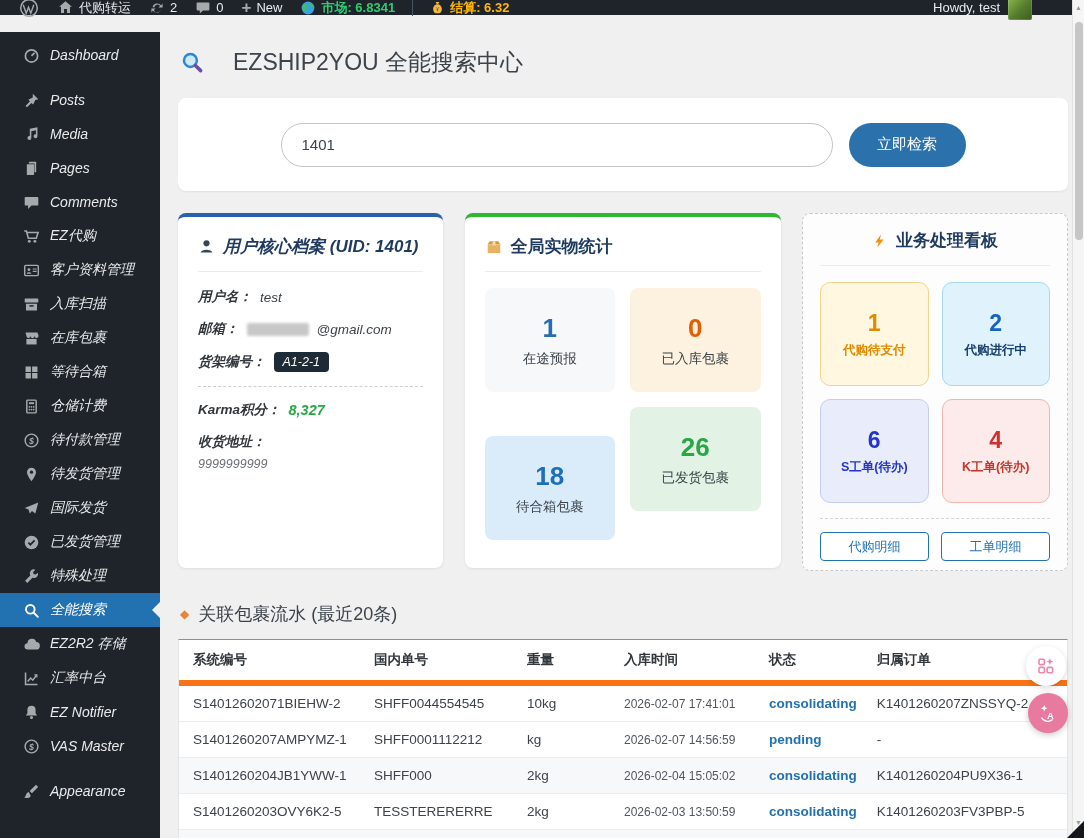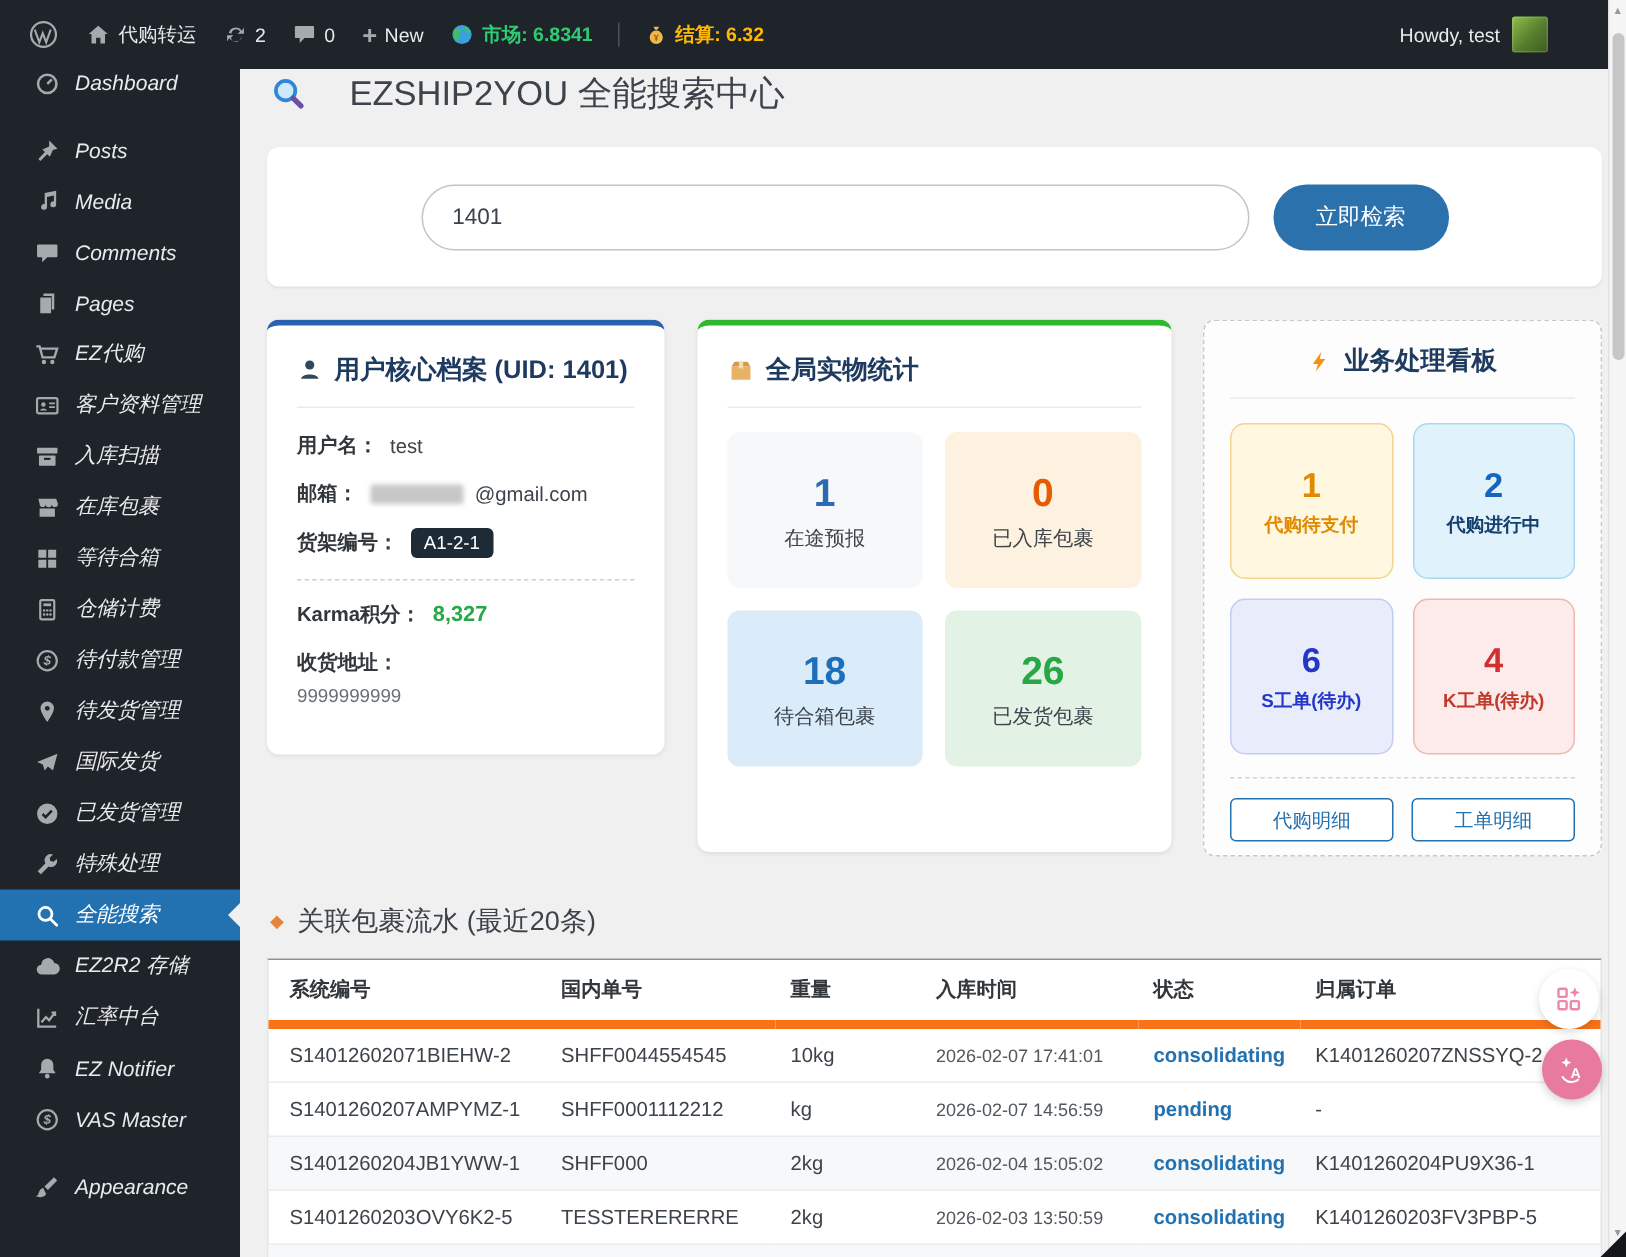--- a/index.html
+++ b/index.html
@@ -1,20 +1,20 @@
 <!DOCTYPE html>
 <html><head>
 <meta charset="utf-8">
 <style>
   * { box-sizing: border-box; margin: 0; padding: 0; }
   html,body { width:1084px; height:838px; overflow:hidden; }
   body { font-family:"Liberation Sans","DejaVu Sans",sans-serif; background:#f0f0f1; position:relative; color:#3c434a; }
 
   
-  .adminbar { position:absolute; top:0; left:0; width:1084px; height:46px; background:#1f242a; color:#e8eaec; display:flex; align-items:center; font-size:13px; z-index:40; padding:0 26px 0 10px; }
+  .adminbar { position:absolute; top:0; left:0; width:1084px; height:15px; background:#1f242a; color:#e8eaec; display:flex; align-items:center; font-size:13px; z-index:40; padding:0 26px 0 10px; }
   .ab-item { display:flex; align-items:center; gap:5px; padding:0 9px; height:32px; cursor:pointer; }
   .ab-item svg { display:block; }
   .ab-icon { color:#a7aaad; }
   .ab-green { color:#2ecc71; font-weight:bold; }
   .ab-yellow { color:#ffb900; font-weight:bold; }
   .ab-divider { width:1px; height:16px; background:#4a545e; margin:0 8px; }
   .ab-right { margin-left:auto; display:flex; align-items:center; gap:8px; padding-right:26px; }
   .avatar { width:24px; height:24px; border-radius:2px; background:linear-gradient(135deg,#8fbf4d 0%,#567d2e 55%,#3c5c1e 100%); box-shadow:inset 0 0 0 1px rgba(255,255,255,.15); }
   .plus-glyph { font-size:17px; font-weight:bold; color:#a7aaad; line-height:1; }
 
@@ -35,38 +35,38 @@
   .panel { background:#fff; border-radius:8px; box-shadow:0 1px 2px rgba(0,0,0,.07); }
 
   .search-card { height:93px; display:flex; align-items:center; justify-content:center; gap:16px; margin-bottom:22px; }
   .search-input { width:552px; height:44px; border:1px solid #c3c4c7; border-radius:22px; padding:0 20px; font-size:15px; color:#3c434a; outline:none; font-family:inherit; }
   .search-btn { width:117px; height:44px; border:none; border-radius:22px; background:#2b72ad; color:#fff; font-size:15px; cursor:pointer; font-family:inherit; }
 
   .cards-row { display:flex; justify-content:space-between; margin-bottom:31px; }
   .card { border-radius:8px; background:#fff; box-shadow:0 1px 3px rgba(0,0,0,.08); }
   .card-title { display:flex; align-items:center; gap:8px; font-size:17px; font-weight:bold; color:#1e3a5f; padding-bottom:13px; border-bottom:1px solid #ececec; margin-bottom:16px; }
 
-  .profile-card { width:265px; height:290px; border-top:4px solid #2862ae; padding:18px 20px; }
+  .profile-card { width:265px; height:355px; border-top:4px solid #2862ae; padding:18px 20px;font-style:italic; }
   .field { display:flex; align-items:center; gap:8px; font-size:13.5px; margin-bottom:14px; flex-wrap:wrap; }
   .field b { color:#32373c; }
   .redact { display:inline-block; height:13px; background:#c7c7c7; border-radius:2px; filter:blur(1.6px); vertical-align:middle; }
   .shelf-badge { background:#1d2b36; color:#fff; font-size:12.5px; padding:3px 9px; border-radius:4px; }
   .dashed { border:none; border-top:1px dashed #cfcfcf; margin:4px 0 14px; }
   .balance-val { color:#e8590c; font-weight:bold; font-size:17px; }
   .karma-val { color:#28a745; font-weight:bold; font-size:14.5px; }
   .addr-val { color:#6a6f74; font-size:12.5px; margin-top:-8px; }
 
   .stats-card { width:316px; height:355px; border-top:4px solid #2eb82e; padding:18px 20px; }
   .stats-grid { display:grid; grid-template-columns:1fr 1fr; gap:15px; }
   .stat-tile { border-radius:8px; height:104px; display:flex; flex-direction:column; align-items:center; justify-content:center; gap:6px; }
   .stat-tile .num { font-size:26px; font-weight:bold; }
   .stat-tile .lbl { font-size:13.5px; color:#3c434a; }
   .t0 { background:#f6f8fa; } .t0 .num { color:#2b6cb0; }
   .t1 { background:#fdf1df; } .t1 .num { color:#e65c00; }
-  .t2 { background:#daecfa; } .t2 .num { color:#1e6fbb; }
+  .t2 { background:#daecfa;margin-top:29px; } .t2 .num { color:#1e6fbb; }
   .t3 { background:#e2f3e5; } .t3 .num { color:#28a745; }
 
   .board-card { width:266px; height:358px; background:#fdfdfd; border:1px dashed #c9c9c9; border-radius:8px; box-shadow:none; padding:15px 17px; }
   .board-title { justify-content:center; border-bottom:1px solid #ececec; }
   .board-grid { display:grid; grid-template-columns:1fr 1fr; gap:13px; }
   .board-tile { border-radius:10px; height:104px; border:1px solid; display:flex; flex-direction:column; align-items:center; justify-content:center; gap:5px; }
   .board-tile .num { font-size:23px; font-weight:bold; }
   .board-tile .lbl { font-size:12.5px; font-weight:bold; }
   .b0 { background:#fff7e0; border-color:#f3d48c; } .b0 .num,.b0 .lbl { color:#e08a00; }
   .b1 { background:#e0f3fc; border-color:#a9d9f1; } .b1 .num { color:#1565c0; } .b1 .lbl { color:#173f6e; }
@@ -179,33 +179,33 @@
       <span class="mi">
           <svg width="17" height="17" viewBox="0 0 20 20">
             <path fill="currentColor" d="M8 3.2l9-1.8V12a2.3 2.3 0 11-1.8-2.2V5L9.8 6.3V14A2.3 2.3 0 118 11.8z"></path>
           </svg>
         </span>
       <span class="ml">Media</span>
     </li>
     <li class="menu-item">
       <span class="mi">
           <svg width="17" height="17" viewBox="0 0 20 20">
-            <path fill="currentColor" d="M3 3.5h14a1 1 0 011 1v8a1 1 0 01-1 1h-7l-4 4v-4H3a1 1 0 01-1-1v-8a1 1 0 011-1z"></path>
-          </svg>
-        </span>
-      <span class="ml">Comments</span>
-    </li>
-    <li class="menu-item">
-      <span class="mi">
-          <svg width="17" height="17" viewBox="0 0 20 20">
             <path fill="currentColor" d="M7 2h8.5v12.5h-2V4H7z"></path>
             <rect x="4.5" y="5" width="8.5" height="12.5" rx=".5" fill="currentColor"></rect>
           </svg>
         </span>
       <span class="ml">Pages</span>
+    </li>
+    <li class="menu-item">
+      <span class="mi">
+          <svg width="17" height="17" viewBox="0 0 20 20">
+            <path fill="currentColor" d="M3 3.5h14a1 1 0 011 1v8a1 1 0 01-1 1h-7l-4 4v-4H3a1 1 0 01-1-1v-8a1 1 0 011-1z"></path>
+          </svg>
+        </span>
+      <span class="ml">Comments</span>
     </li>
     <li class="menu-item">
       <span class="mi">
           <svg width="17" height="17" viewBox="0 0 20 20">
             <path d="M1.5 3.5H4L6.3 12h9.3l2.2-6.8H5" fill="none" stroke="currentColor" stroke-width="1.8"></path>
             <circle cx="7.4" cy="15.7" r="1.7" fill="currentColor"></circle>
             <circle cx="14" cy="15.7" r="1.7" fill="currentColor"></circle>
           </svg>
         </span>
       <span class="ml">EZ代购</span>

